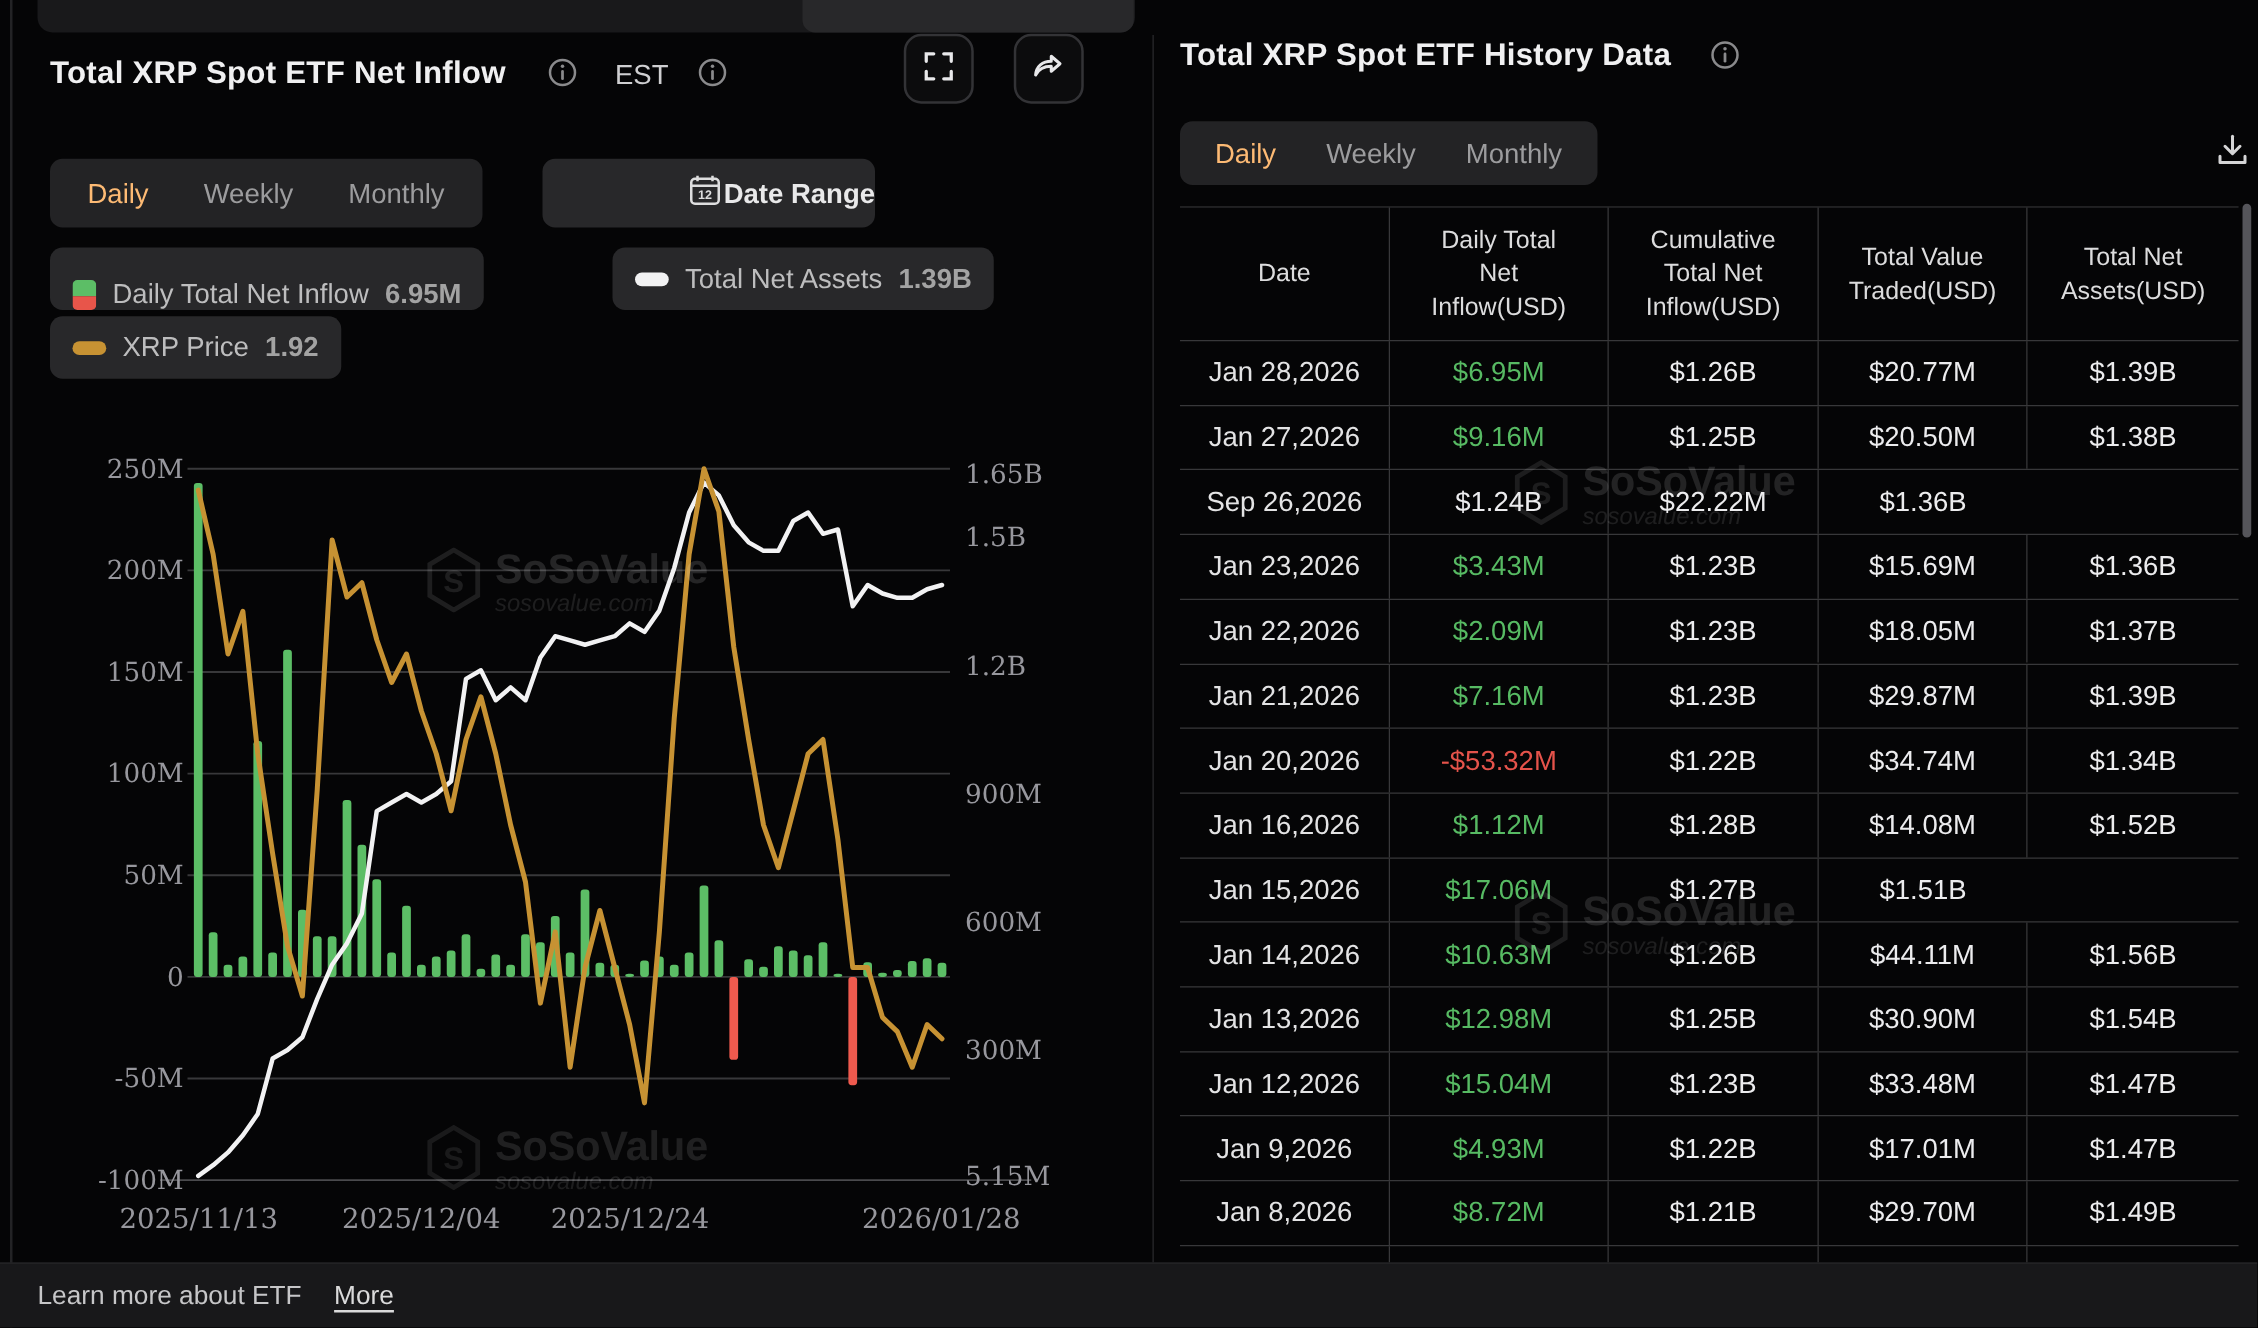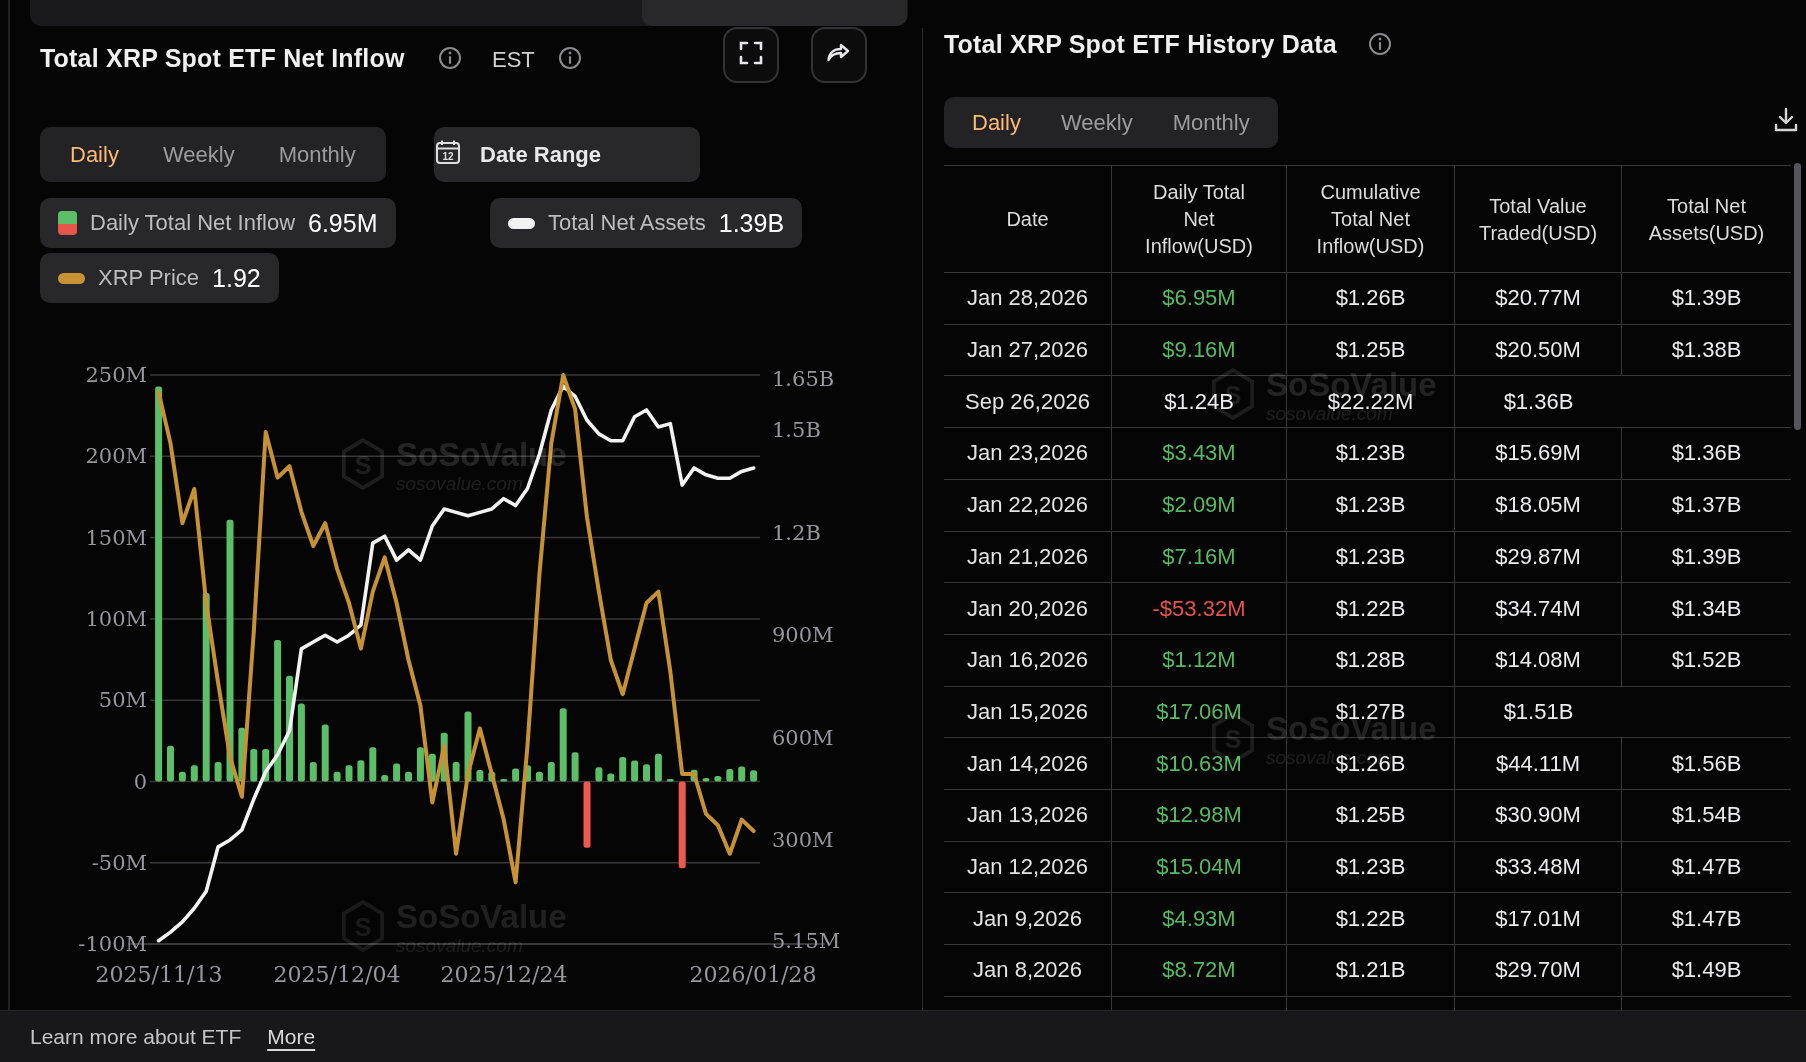--- a/index.html
+++ b/index.html
@@ -26,29 +26,29 @@
               width:56px; height:56px; display:flex; align-items:center; justify-content:center; cursor:pointer; }
   #fullscreen-btn { left:723px; top:27px; } #share-btn { left:811px; top:27px; }
 
   .tab-group { background:#232325; border-radius:10px; display:flex; align-items:center; }
   #chart-tabs { left:40px; top:127px; height:55px; padding:0 30px; gap:44px; }
   #table-tabs { left:944px; top:97px; height:51px; padding:0 28px; gap:40px; }
   .tab { font-size:22px; color:#9c9c9e; cursor:pointer; }
   .tab.active { color:#fdba74; }
 
   #date-range-btn { left:434px; top:127px; height:55px; width:266px; background:#28282a;
-                    border-radius:10px; display:flex; align-items:center; justify-content:flex-start;
-                    gap:18px; cursor:pointer; }
+                    border-radius:10px; display:flex; align-items:center; justify-content:flex-end;
+                    gap:1px; cursor:pointer; }
   #date-range-btn span { color:#e9e9ea; font-size:22px; font-weight:bold; }
 
   .chip { background:#28282a; border-radius:10px; height:50px; display:inline-flex;
           align-items:center; padding:0 18px; gap:13px; cursor:pointer; }
   .chip .lbl { color:#bdbdbe; font-size:22px; }
-  .chip .val { color:#ffffff; font-size:25px; font-weight:normal; }
-  #chip-inflow { left:40px; top:198px; } #chip-assets { left:490px; top:198px; }
+  .chip .val { color:#a3a3a3; font-size:22px; font-weight:bold; }
+  #chip-inflow { left:40px; top:198px;align-items:flex-end; } #chip-assets { left:490px; top:198px; }
   #chip-price  { left:40px; top:253px; }
   .swatch-split { width:19px; height:24px; border-radius:4px; overflow:hidden; display:flex; flex-direction:column; }
   .swatch-split i { display:block; } 
   .dash { width:27px; height:11px; border-radius:6px; }
 
   
   #chart-svg { left:0; top:300px; }
   .axis-text { font-family:"DejaVu Serif", serif; font-size:21px; fill:#97979d; }
 
   

